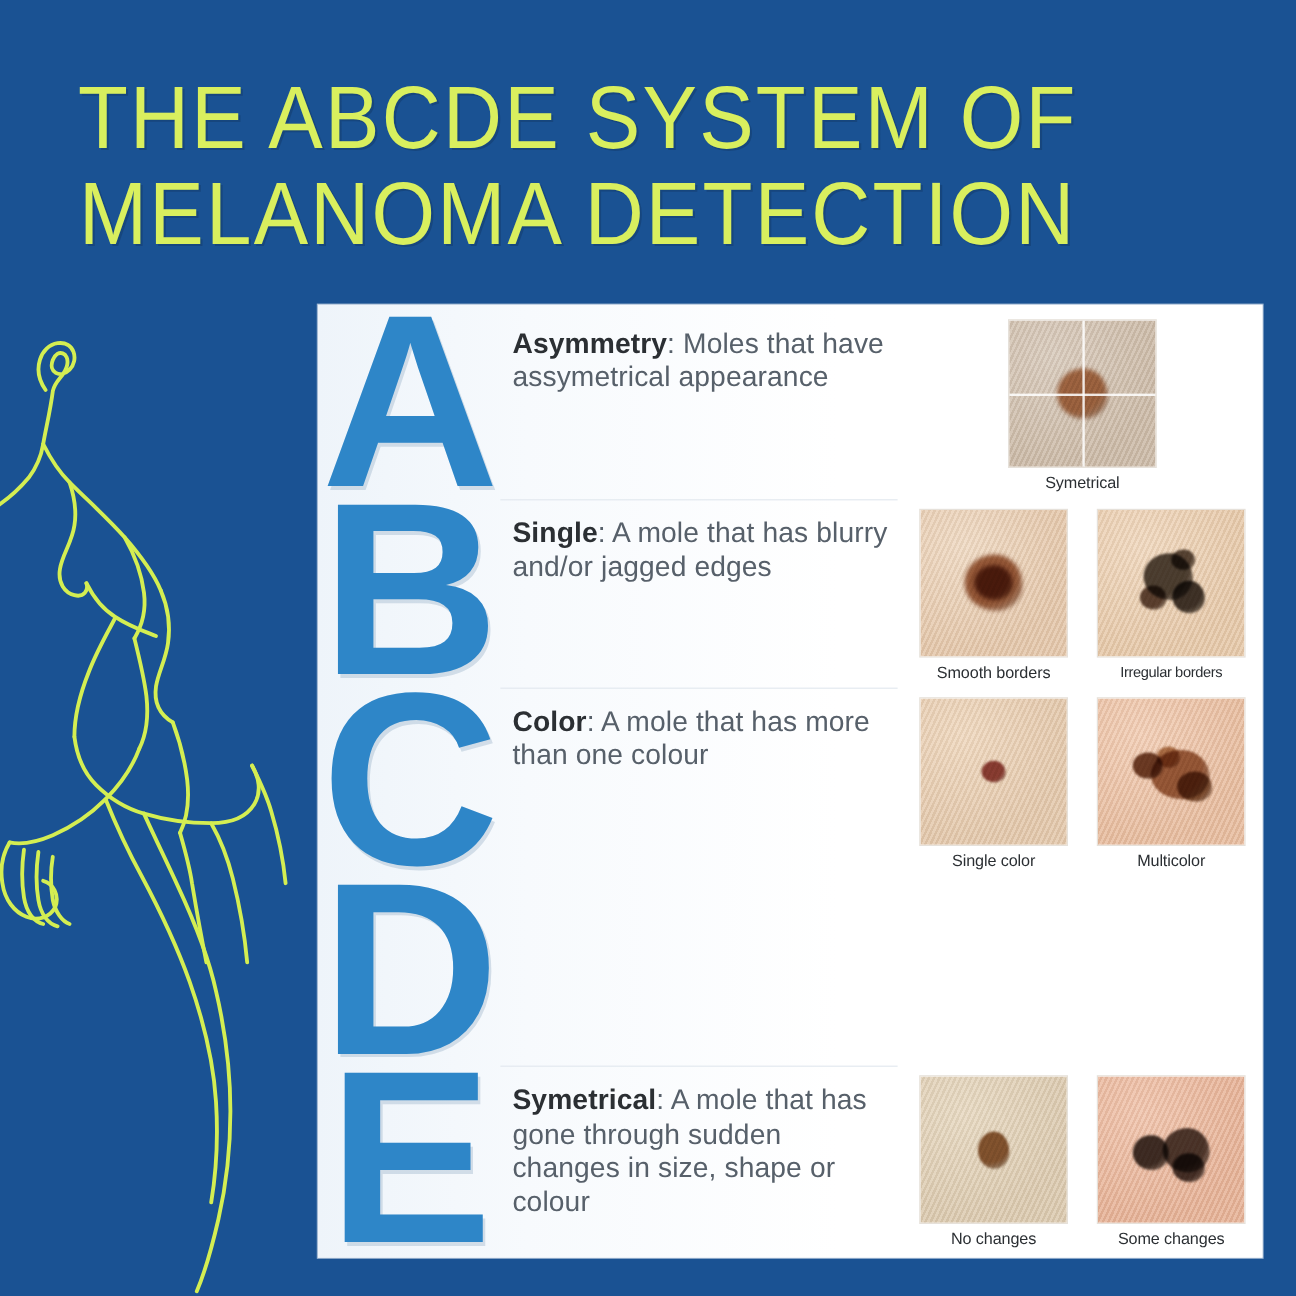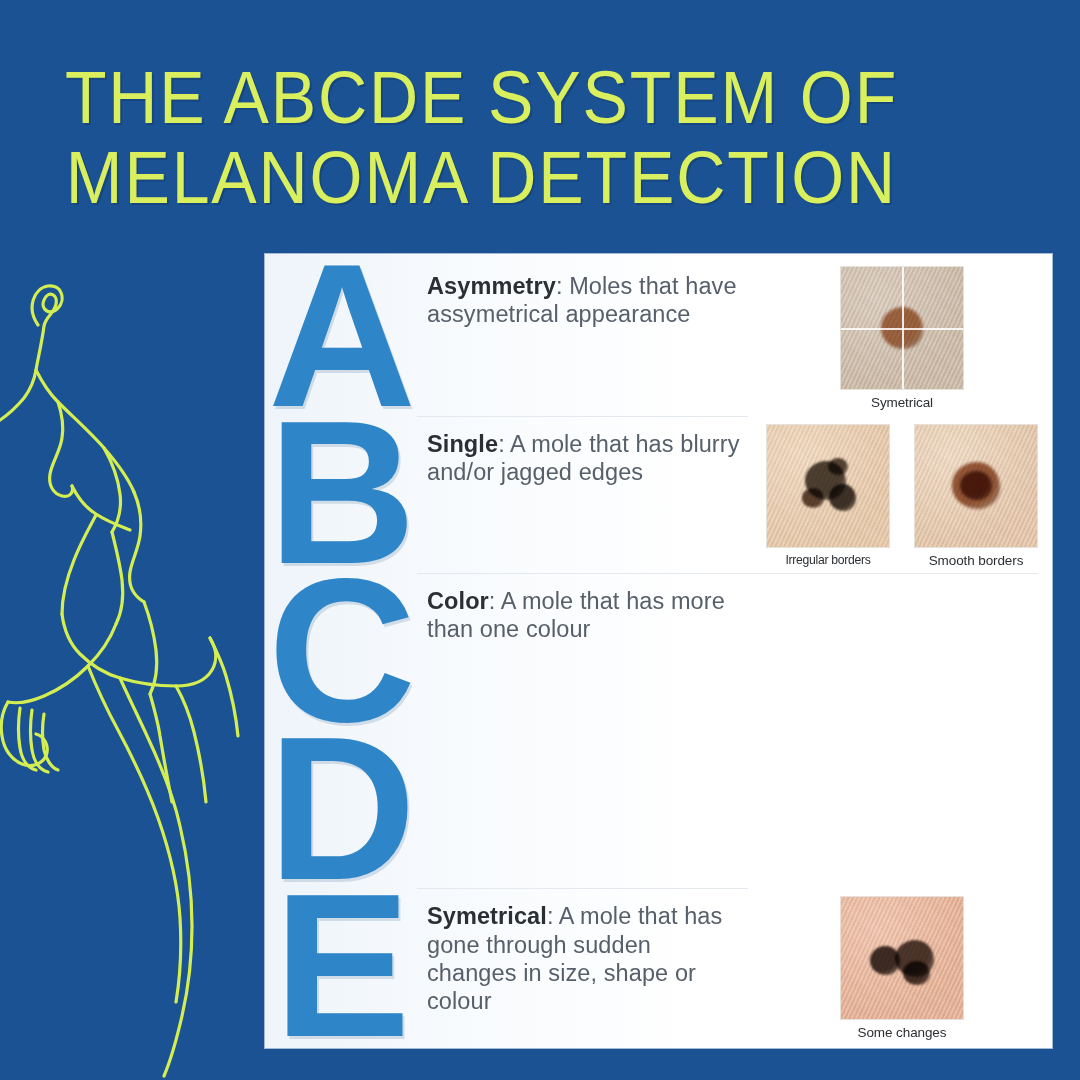--- a/index.html
+++ b/index.html
@@ -223,61 +223,87 @@
       <div class="row">
         <div class="letter-col">
           <span class="letter">B</span>
         </div>
         <div class="text-col">
           <p class="desc"><b>Single</b><span>:</span><span> A mole that has blurry and/or jagged edges</span></p>
         </div>
         <div class="photo-col">
           <div class="photo-cell">
             <div class="photo">
+              <div class="skin" style="background: repeating-linear-gradient(115deg, rgba(255, 255, 255, 0.16) 0px, rgba(255, 255, 255, 0.16) 2px, rgba(0, 0, 0, 0.04) 2px, rgba(0, 0, 0, 0.04) 4px), radial-gradient(circle at 30% 25%, rgb(239, 217, 194) 0%, rgb(228, 198, 169) 70%, rgb(228, 198, 169) 100%);"></div>
+              <div class="mole" style="left: 30%; top: 31%; width: 40%; height: 38%; border-radius: 52% 48% 46% 54% / 50% 54% 46% 50%; background: radial-gradient(circle at 38% 34%, rgb(154, 95, 62) 0%, rgb(154, 95, 62) 58%, rgba(0, 0, 0, 0.28) 100%); filter: blur(1.6px); mix-blend-mode: multiply; opacity: 0.96;"></div>
+              <div class="mole" style="left: 37%; top: 38%; width: 26%; height: 24%; border-radius: 52% 48% 46% 54% / 50% 54% 46% 50%; background: radial-gradient(circle at 38% 34%, rgb(122, 70, 48) 0%, rgb(122, 70, 48) 58%, rgba(0, 0, 0, 0.28) 100%); filter: blur(1.6px); mix-blend-mode: multiply; opacity: 0.96;"></div>
+            </div>
+            <div class="caption">Smooth borders</div>
+          </div>
+          <div class="photo-cell">
+            <div class="photo">
               <div class="skin" style="background: repeating-linear-gradient(115deg, rgba(255, 255, 255, 0.16) 0px, rgba(255, 255, 255, 0.16) 2px, rgba(0, 0, 0, 0.04) 2px, rgba(0, 0, 0, 0.04) 4px), radial-gradient(circle at 30% 25%, rgb(240, 215, 189) 0%, rgb(230, 200, 168) 70%, rgb(230, 200, 168) 100%);"></div>
               <div class="mole" style="left: 31%; top: 30%; width: 34%; height: 32%; border-radius: 52% 48% 46% 54% / 50% 54% 46% 50%; background: radial-gradient(circle at 38% 34%, rgb(74, 65, 56) 0%, rgb(74, 65, 56) 58%, rgba(0, 0, 0, 0.28) 100%); filter: blur(0.9px); mix-blend-mode: multiply; opacity: 0.96;"></div>
               <div class="mole" style="left: 51%; top: 49%; width: 22%; height: 22%; border-radius: 52% 48% 46% 54% / 50% 54% 46% 50%; background: radial-gradient(circle at 38% 34%, rgb(59, 51, 44) 0%, rgb(59, 51, 44) 58%, rgba(0, 0, 0, 0.28) 100%); filter: blur(0.9px); mix-blend-mode: multiply; opacity: 0.96;"></div>
               <div class="mole" style="left: 29%; top: 52%; width: 18%; height: 16%; border-radius: 52% 48% 46% 54% / 50% 54% 46% 50%; background: radial-gradient(circle at 38% 34%, rgb(90, 67, 54) 0%, rgb(90, 67, 54) 58%, rgba(0, 0, 0, 0.28) 100%); filter: blur(0.9px); mix-blend-mode: multiply; opacity: 0.96;"></div>
               <div class="mole" style="left: 50%; top: 27%; width: 16%; height: 14%; border-radius: 52% 48% 46% 54% / 50% 54% 46% 50%; background: radial-gradient(circle at 38% 34%, rgb(85, 72, 60) 0%, rgb(85, 72, 60) 58%, rgba(0, 0, 0, 0.28) 100%); filter: blur(0.9px); mix-blend-mode: multiply; opacity: 0.96;"></div>
             </div>
             <div class="caption small">Irregular borders</div>
           </div>
-          <div class="photo-cell">
-            <div class="photo">
-              <div class="skin" style="background: repeating-linear-gradient(115deg, rgba(255, 255, 255, 0.16) 0px, rgba(255, 255, 255, 0.16) 2px, rgba(0, 0, 0, 0.04) 2px, rgba(0, 0, 0, 0.04) 4px), radial-gradient(circle at 30% 25%, rgb(239, 217, 194) 0%, rgb(228, 198, 169) 70%, rgb(228, 198, 169) 100%);"></div>
-              <div class="mole" style="left: 30%; top: 31%; width: 40%; height: 38%; border-radius: 52% 48% 46% 54% / 50% 54% 46% 50%; background: radial-gradient(circle at 38% 34%, rgb(154, 95, 62) 0%, rgb(154, 95, 62) 58%, rgba(0, 0, 0, 0.28) 100%); filter: blur(1.6px); mix-blend-mode: multiply; opacity: 0.96;"></div>
-              <div class="mole" style="left: 37%; top: 38%; width: 26%; height: 24%; border-radius: 52% 48% 46% 54% / 50% 54% 46% 50%; background: radial-gradient(circle at 38% 34%, rgb(122, 70, 48) 0%, rgb(122, 70, 48) 58%, rgba(0, 0, 0, 0.28) 100%); filter: blur(1.6px); mix-blend-mode: multiply; opacity: 0.96;"></div>
-            </div>
-            <div class="caption">Smooth borders</div>
-          </div>
         </div>
       </div>
       <div class="row">
         <div class="letter-col">
           <span class="letter">C</span>
         </div>
         <div class="text-col">
           <p class="desc"><b>Color</b><span>:</span><span> A mole that has more than one colour</span></p>
         </div>
+        <div class="photo-col">
+          <div class="photo-cell">
+            <div class="photo">
+              <div class="skin" style="background: repeating-linear-gradient(115deg, rgba(255, 255, 255, 0.16) 0px, rgba(255, 255, 255, 0.16) 2px, rgba(0, 0, 0, 0.04) 2px, rgba(0, 0, 0, 0.04) 4px), radial-gradient(circle at 30% 25%, rgb(239, 215, 189) 0%, rgb(227, 199, 170) 70%, rgb(227, 199, 170) 100%);"></div>
+              <div class="mole" style="left: 41.5%; top: 42.5%; width: 17%; height: 15%; border-radius: 52% 48% 46% 54% / 50% 54% 46% 50%; background: radial-gradient(circle at 38% 34%, rgb(142, 63, 57) 0%, rgb(142, 63, 57) 58%, rgba(0, 0, 0, 0.28) 100%); filter: blur(0.9px); mix-blend-mode: multiply; opacity: 0.96;"></div>
+            </div>
+            <div class="caption">Single color</div>
+          </div>
+          <div class="photo-cell">
+            <div class="photo">
+              <div class="skin" style="background: repeating-linear-gradient(115deg, rgba(255, 255, 255, 0.16) 0px, rgba(255, 255, 255, 0.16) 2px, rgba(0, 0, 0, 0.04) 2px, rgba(0, 0, 0, 0.04) 4px), radial-gradient(circle at 30% 25%, rgb(242, 205, 180) 0%, rgb(231, 187, 157) 70%, rgb(231, 187, 157) 100%);"></div>
+              <div class="mole" style="left: 36%; top: 35%; width: 40%; height: 34%; border-radius: 52% 48% 46% 54% / 50% 54% 46% 50%; background: radial-gradient(circle at 38% 34%, rgb(155, 103, 70) 0%, rgb(155, 103, 70) 58%, rgba(0, 0, 0, 0.28) 100%); filter: blur(0.9px); mix-blend-mode: multiply; opacity: 0.96;"></div>
+              <div class="mole" style="left: 24%; top: 37%; width: 20%; height: 18%; border-radius: 52% 48% 46% 54% / 50% 54% 46% 50%; background: radial-gradient(circle at 38% 34%, rgb(107, 63, 39) 0%, rgb(107, 63, 39) 58%, rgba(0, 0, 0, 0.28) 100%); filter: blur(0.9px); mix-blend-mode: multiply; opacity: 0.96;"></div>
+              <div class="mole" style="left: 54%; top: 50%; width: 24%; height: 20%; border-radius: 52% 48% 46% 54% / 50% 54% 46% 50%; background: radial-gradient(circle at 38% 34%, rgb(125, 85, 54) 0%, rgb(125, 85, 54) 58%, rgba(0, 0, 0, 0.28) 100%); filter: blur(0.9px); mix-blend-mode: multiply; opacity: 0.96;"></div>
+              <div class="mole" style="left: 40%; top: 33%; width: 16%; height: 14%; border-radius: 52% 48% 46% 54% / 50% 54% 46% 50%; background: radial-gradient(circle at 38% 34%, rgb(176, 128, 87) 0%, rgb(176, 128, 87) 58%, rgba(0, 0, 0, 0.28) 100%); filter: blur(0.9px); mix-blend-mode: multiply; opacity: 0.96;"></div>
+            </div>
+            <div class="caption">Multicolor</div>
+          </div>
+        </div>
       </div>
       <div class="row">
         <div class="letter-col">
           <span class="letter">D</span>
         </div>
         <div class="photo-col">
         </div>
       </div>
       <div class="row">
         <div class="letter-col">
           <span class="letter">E</span>
         </div>
         <div class="text-col">
           <p class="desc"><b>Symetrical</b><span>:</span><span> A mole that has gone through sudden changes in size, shape or colour</span></p>
         </div>
         <div class="photo-col">
+          <div class="photo-cell">
+            <div class="photo">
+              <div class="skin" style="background: repeating-linear-gradient(115deg, rgba(255, 255, 255, 0.16) 0px, rgba(255, 255, 255, 0.16) 2px, rgba(0, 0, 0, 0.04) 2px, rgba(0, 0, 0, 0.04) 4px), radial-gradient(circle at 30% 25%, rgb(231, 216, 192) 0%, rgb(219, 201, 174) 70%, rgb(219, 201, 174) 100%);"></div>
+              <div class="mole" style="left: 39%; top: 37%; width: 22%; height: 26%; border-radius: 52% 48% 46% 54% / 50% 54% 46% 50%; background: radial-gradient(circle at 38% 34%, rgb(138, 90, 52) 0%, rgb(138, 90, 52) 58%, rgba(0, 0, 0, 0.28) 100%); filter: blur(0.9px); mix-blend-mode: multiply; opacity: 0.96;"></div>
+            </div>
+            <div class="caption">No changes</div>
+          </div>
           <div class="photo-cell">
             <div class="photo">
               <div class="skin" style="background: repeating-linear-gradient(115deg, rgba(255, 255, 255, 0.16) 0px, rgba(255, 255, 255, 0.16) 2px, rgba(0, 0, 0, 0.04) 2px, rgba(0, 0, 0, 0.04) 4px), radial-gradient(circle at 30% 25%, rgb(240, 195, 171) 0%, rgb(230, 177, 149) 70%, rgb(230, 177, 149) 100%);"></div>
               <div class="mole" style="left: 44%; top: 35%; width: 32%; height: 30%; border-radius: 52% 48% 46% 54% / 50% 54% 46% 50%; background: radial-gradient(circle at 38% 34%, rgb(74, 61, 54) 0%, rgb(74, 61, 54) 58%, rgba(0, 0, 0, 0.28) 100%); filter: blur(0.9px); mix-blend-mode: multiply; opacity: 0.96;"></div>
               <div class="mole" style="left: 24%; top: 40%; width: 24%; height: 24%; border-radius: 52% 48% 46% 54% / 50% 54% 46% 50%; background: radial-gradient(circle at 38% 34%, rgb(58, 48, 42) 0%, rgb(58, 48, 42) 58%, rgba(0, 0, 0, 0.28) 100%); filter: blur(0.9px); mix-blend-mode: multiply; opacity: 0.96;"></div>
               <div class="mole" style="left: 51%; top: 52%; width: 22%; height: 20%; border-radius: 52% 48% 46% 54% / 50% 54% 46% 50%; background: radial-gradient(circle at 38% 34%, rgb(65, 53, 48) 0%, rgb(65, 53, 48) 58%, rgba(0, 0, 0, 0.28) 100%); filter: blur(0.9px); mix-blend-mode: multiply; opacity: 0.96;"></div>
             </div>
             <div class="caption">Some changes</div>
           </div>
         </div>

